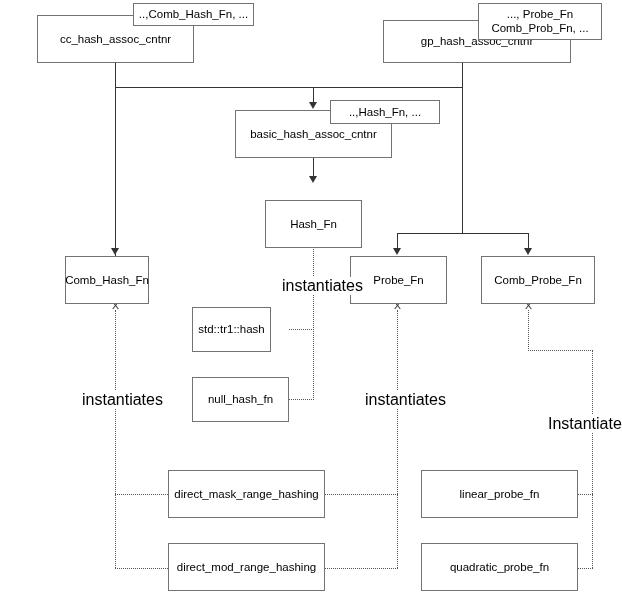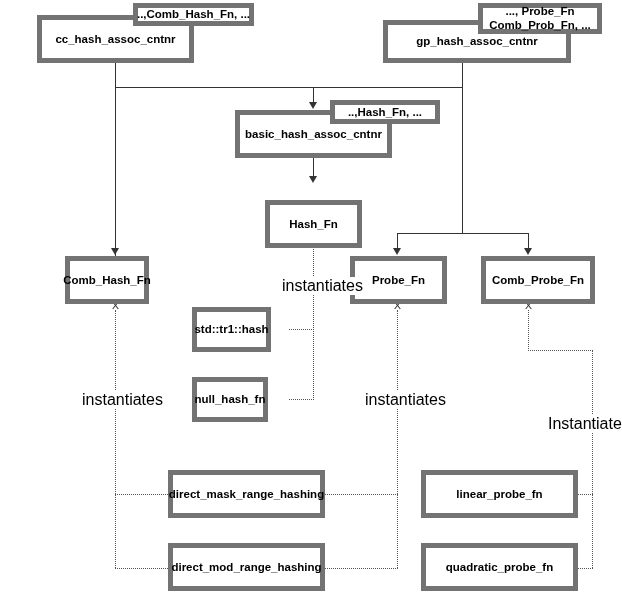--- a/index.html
+++ b/index.html
@@ -13,32 +13,31 @@
   #diagram-root {
     position: relative;
     width: 622px;
     height: 592px;
     background: #ffffff;
     overflow: hidden;
   }
   .node {
     position: absolute;
     box-sizing: border-box;
-    border: 5px solid #737373;
+    border: 1px solid #737373;
     background: #ffffff;
     display: flex;
     align-items: center;
     justify-content: center;
     text-align: center;
     color: #000000;
     font-size: 11.5px;
     line-height: 1.25;
     z-index: 5;
     white-space: nowrap;
-    font-weight: bold;
   }
   .node.label-note {
     font-size: 11.5px;
     z-index: 8;
   }
   .node.label-note.two-line {
     flex-direction: column;
     line-height: 1.15;
   }
   .edge-label {
@@ -161,21 +160,21 @@
   </div>
 
   <div class="node label-note" style="left:133px; top:3px; width:121px; height:23px;">
     <span>..,Comb_Hash_Fn, ...</span>
   </div>
 
   <div class="node" style="left:383px; top:20px; width:188px; height:43px;">
     <span>gp_hash_assoc_cntnr</span>
   </div>
 
-  <div class="node label-note two-line" style="left:478px; top:3px; width:124px; height:31px;">
+  <div class="node label-note two-line" style="left:478px; top:3px; width:124px; height:37px;">
     <span>..., Probe_Fn</span>
     <span>Comb_Prob_Fn, ...</span>
   </div>
 
   <div class="node" style="left:235px; top:110px; width:157px; height:48px;">
     <span>basic_hash_assoc_cntnr</span>
   </div>
 
   <div class="node label-note" style="left:330px; top:100px; width:110px; height:24px;text-align:right;">
     <span>..,Hash_Fn, ...</span>
@@ -194,21 +193,21 @@
   </div>
 
   <div class="node" style="left:481px; top:256px; width:114px; height:48px;">
     <span>Comb_Probe_Fn</span>
   </div>
 
   <div class="node" style="left:192px; top:307px; width:79px; height:45px;">
     <span>std::tr1::hash</span>
   </div>
 
-  <div class="node" style="left:192px; top:377px; width:76px; height:45px;">
+  <div class="node" style="left:192px; top:377px; width:97px; height:45px;">
     <span>null_hash_fn</span>
   </div>
 
   <div class="node" style="left:168px; top:470px; width:157px; height:48px;">
     <span>direct_mask_range_hashing</span>
   </div>
 
   <div class="node" style="left:168px; top:543px; width:157px; height:48px;">
     <span>direct_mod_range_hashing</span>
   </div>

